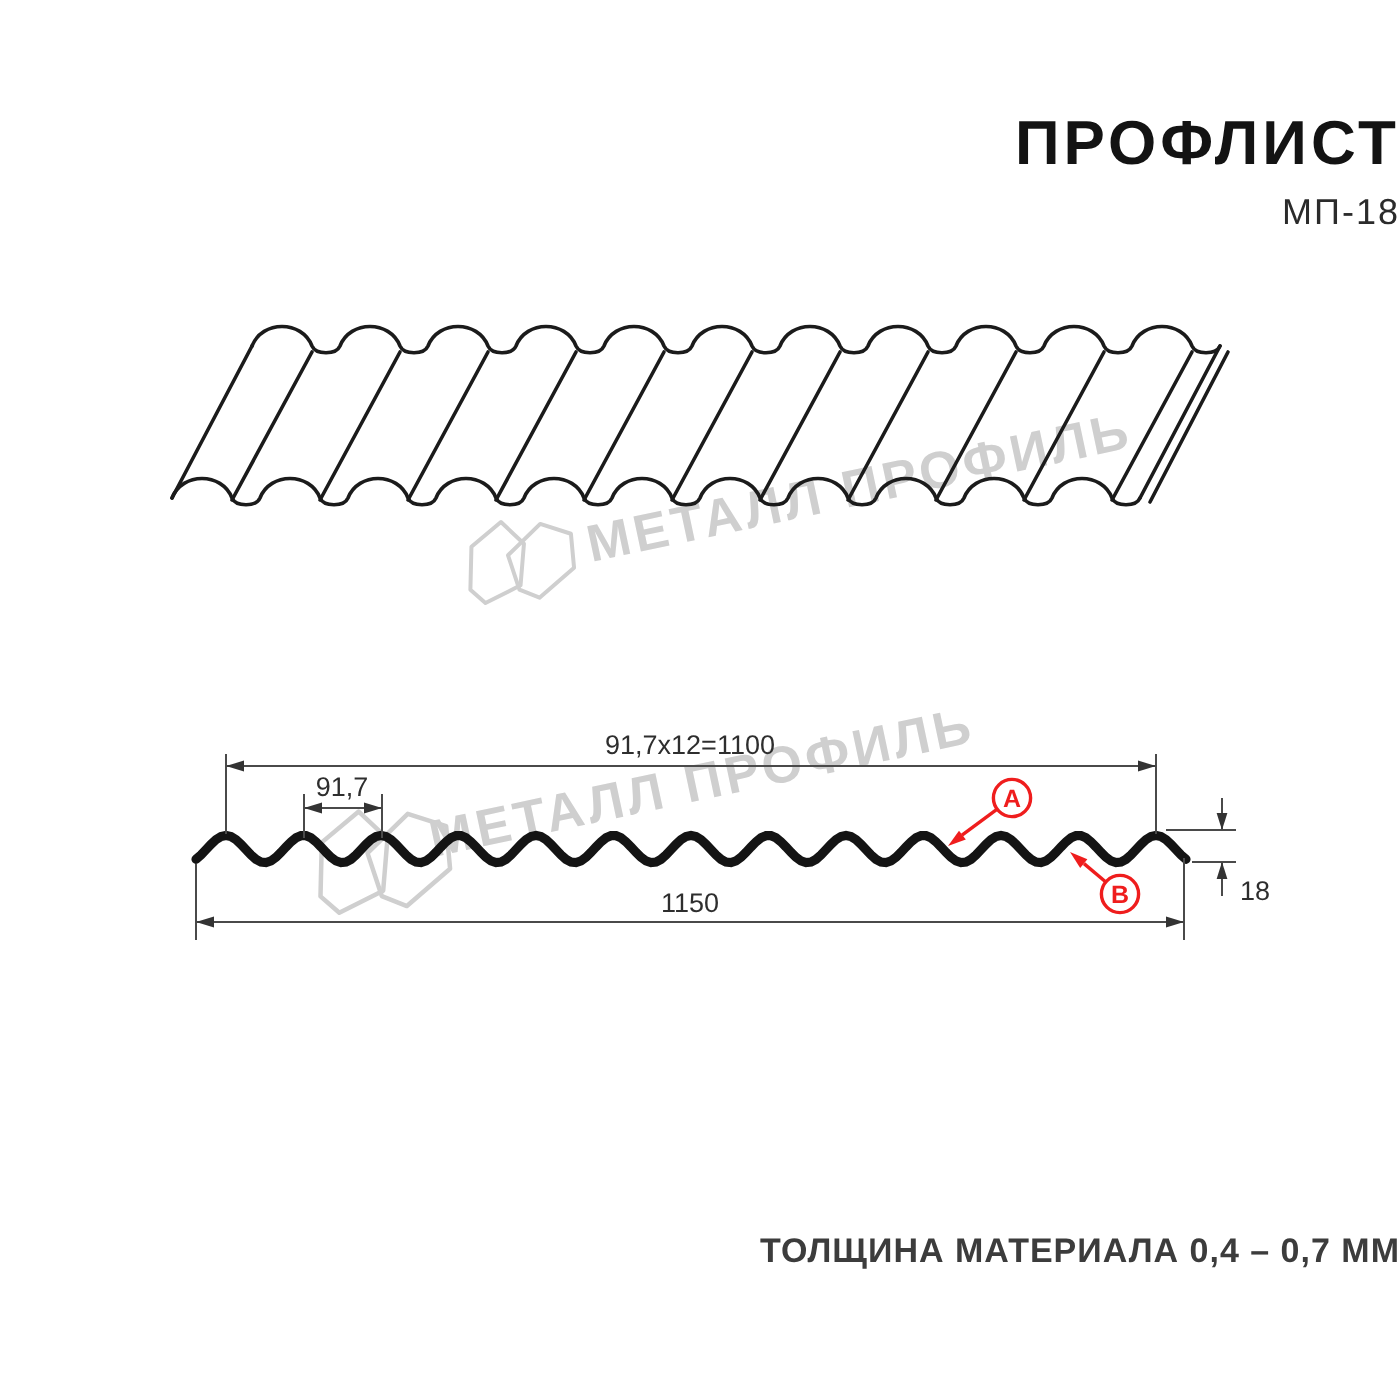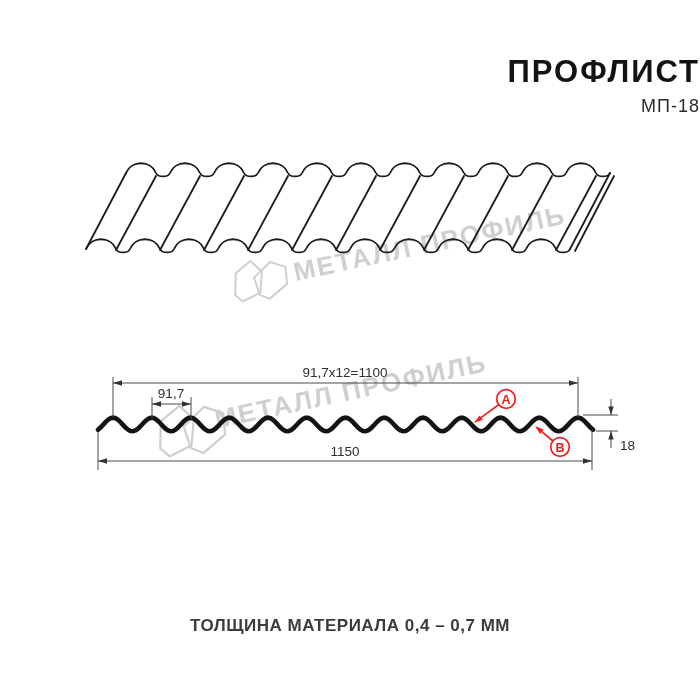--- a/index.html
+++ b/index.html
@@ -9,21 +9,21 @@
   }
   #header{position:absolute;top:56px;left:0;width:700px;text-align:right;}
   #title{
     font-size:31px;font-weight:bold;letter-spacing:2px;color:#131313;
     line-height:1.0;
   }
   #subtitle{
     margin-top:9px;font-size:18px;font-weight:500;letter-spacing:1px;color:#2b2b2b;padding-left:47px;
   }
   #footer{
-    position:absolute;top:616px;left:0;width:700px;text-align:center;
+    position:absolute;top:616px;left:0;width:700px;text-align:right;
     font-size:17px;font-weight:600;letter-spacing:0.5px;color:#3c3c3c;
   }
   svg{position:absolute;top:0;left:0;}
   .wm-text{
     font-family:"Liberation Sans",sans-serif;font-size:26px;font-weight:bold;
     letter-spacing:2px;fill:#cfcfcf;
   }
   .dim-text{
     font-family:"Liberation Sans",sans-serif;font-size:13.5px;fill:#2e2e2e;
   }

